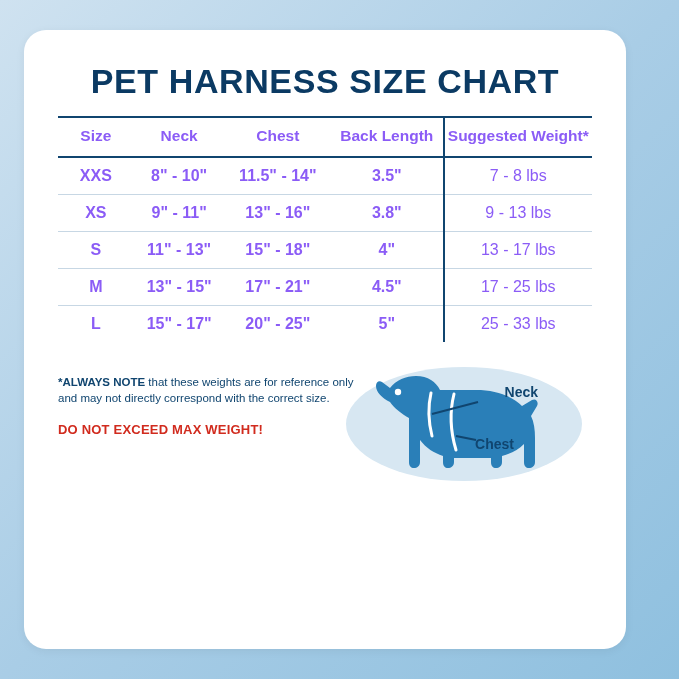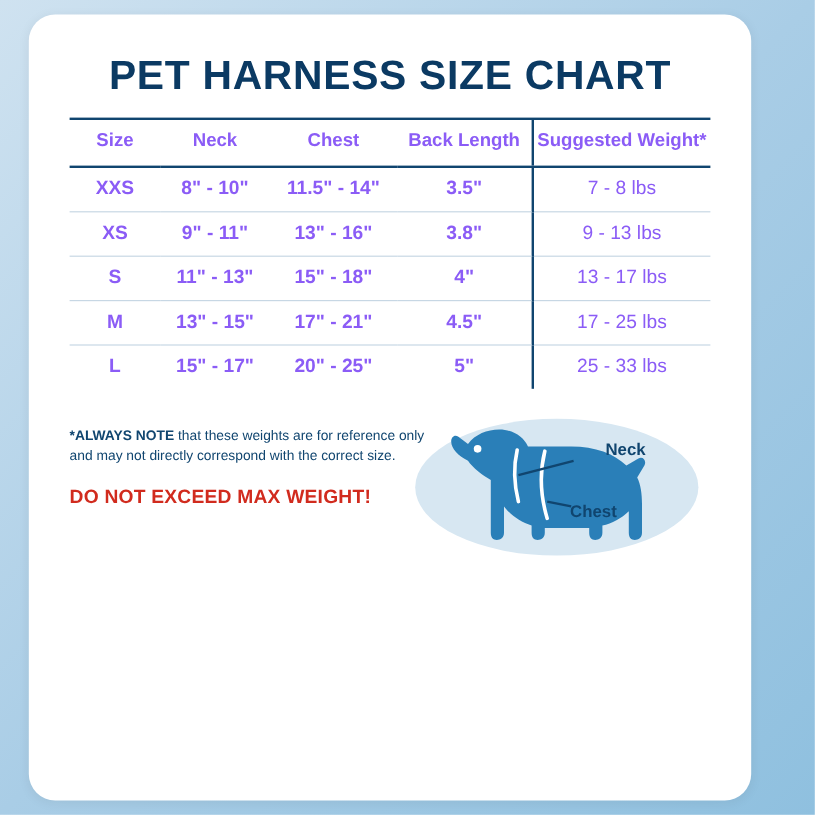--- a/index.html
+++ b/index.html
@@ -11,21 +11,21 @@
     height: 679px;
     font-family: "Liberation Sans", sans-serif;
     background: linear-gradient(135deg, #cfe2f0 0%, #a9cde6 50%, #8fc0df 100%);
     overflow: hidden;
   }
   .page {
     position: relative;
     width: 650px;
     height: 679px;
     box-sizing: border-box;
-    padding: 12px 24px;
+    padding: 30px 24px;
   }
   .card {
     position: relative;
     width: 100%;
     height: 100%;
     background: #ffffff;
     border-radius: 22px;
     box-sizing: border-box;
     padding: 26px 34px 20px 34px;
     box-shadow: 0 2px 10px rgba(0,0,0,0.06);
@@ -97,21 +97,21 @@
   }
   .notes p {
     margin: 0 0 14px 0;
   }
   .notes .strong {
     font-weight: bold;
   }
   .warn {
     color: #d12b1e;
     font-weight: bold;
-    font-size: 16px;
+    font-size: 13px;
     letter-spacing: 0.2px;
   }
   .dog-area {
     position: relative;
     flex: 1;
   }
   .dog-svg {
     position: absolute;
     right: 6px;
     top: 0px;

